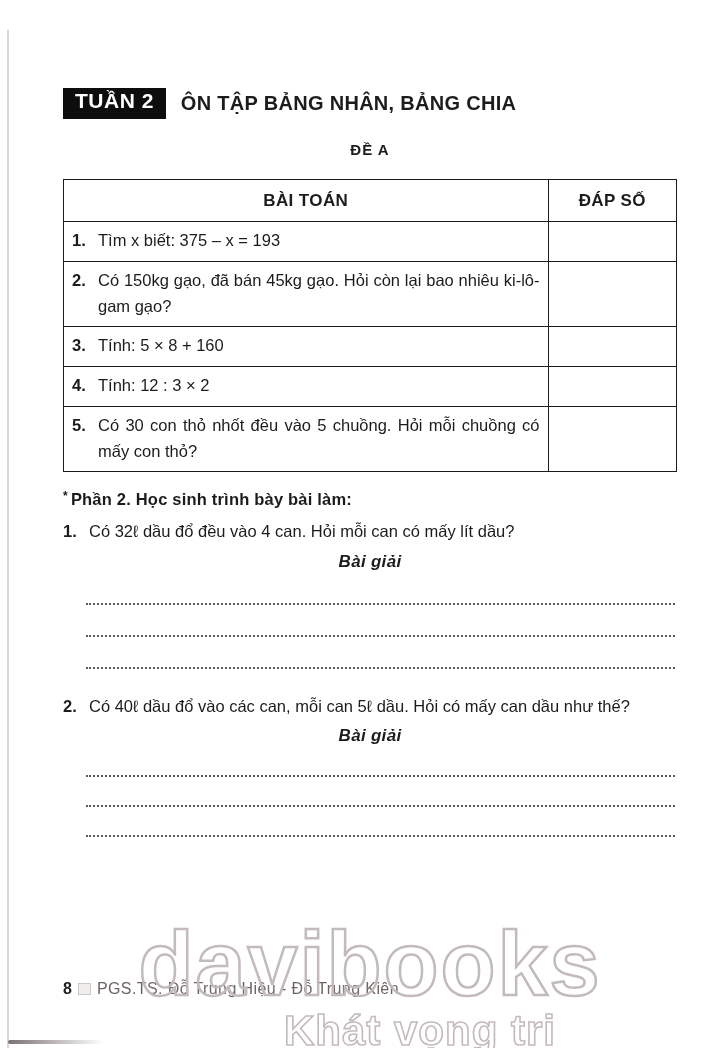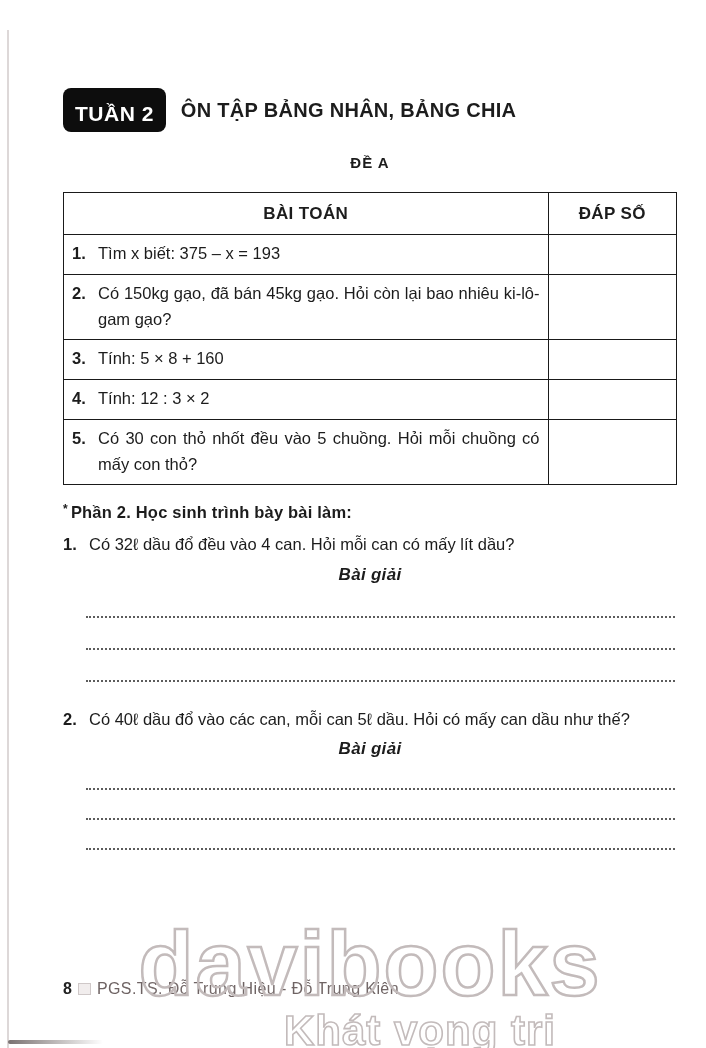--- a/index.html
+++ b/index.html
@@ -22,22 +22,21 @@
   }
   .content {
     position: relative;
     padding: 88px 29px 0 63px;
   }
   
   .title-row { display: flex; align-items: center; gap: 15px; margin-bottom: 22px; }
   .week-badge {
     background: #0d0d0d; color: #fff;
     font-size: 21px; font-weight: bold; letter-spacing: 0.5px;
-    padding: 14px 12px 6px 12px;
-    border-radius: 8px;
+    padding: 1px 12px 6px 12px;
   }
   .doc-title { font-size: 20px; font-weight: bold; letter-spacing: 0.3px; }
   .exam-title { text-align: center; font-size: 15px; font-weight: bold; letter-spacing: 1px; margin-bottom: 21px; }
   
   .section-heading { font-size: 16.5px; font-weight: bold; margin-bottom: 9px; letter-spacing: 0.2px; }
   .star { font-size: 12px; vertical-align: 5px; margin-right: 3px; }
   
   table.problems {
     border-collapse: collapse; width: 614px; table-layout: fixed;
     margin-bottom: 0;

